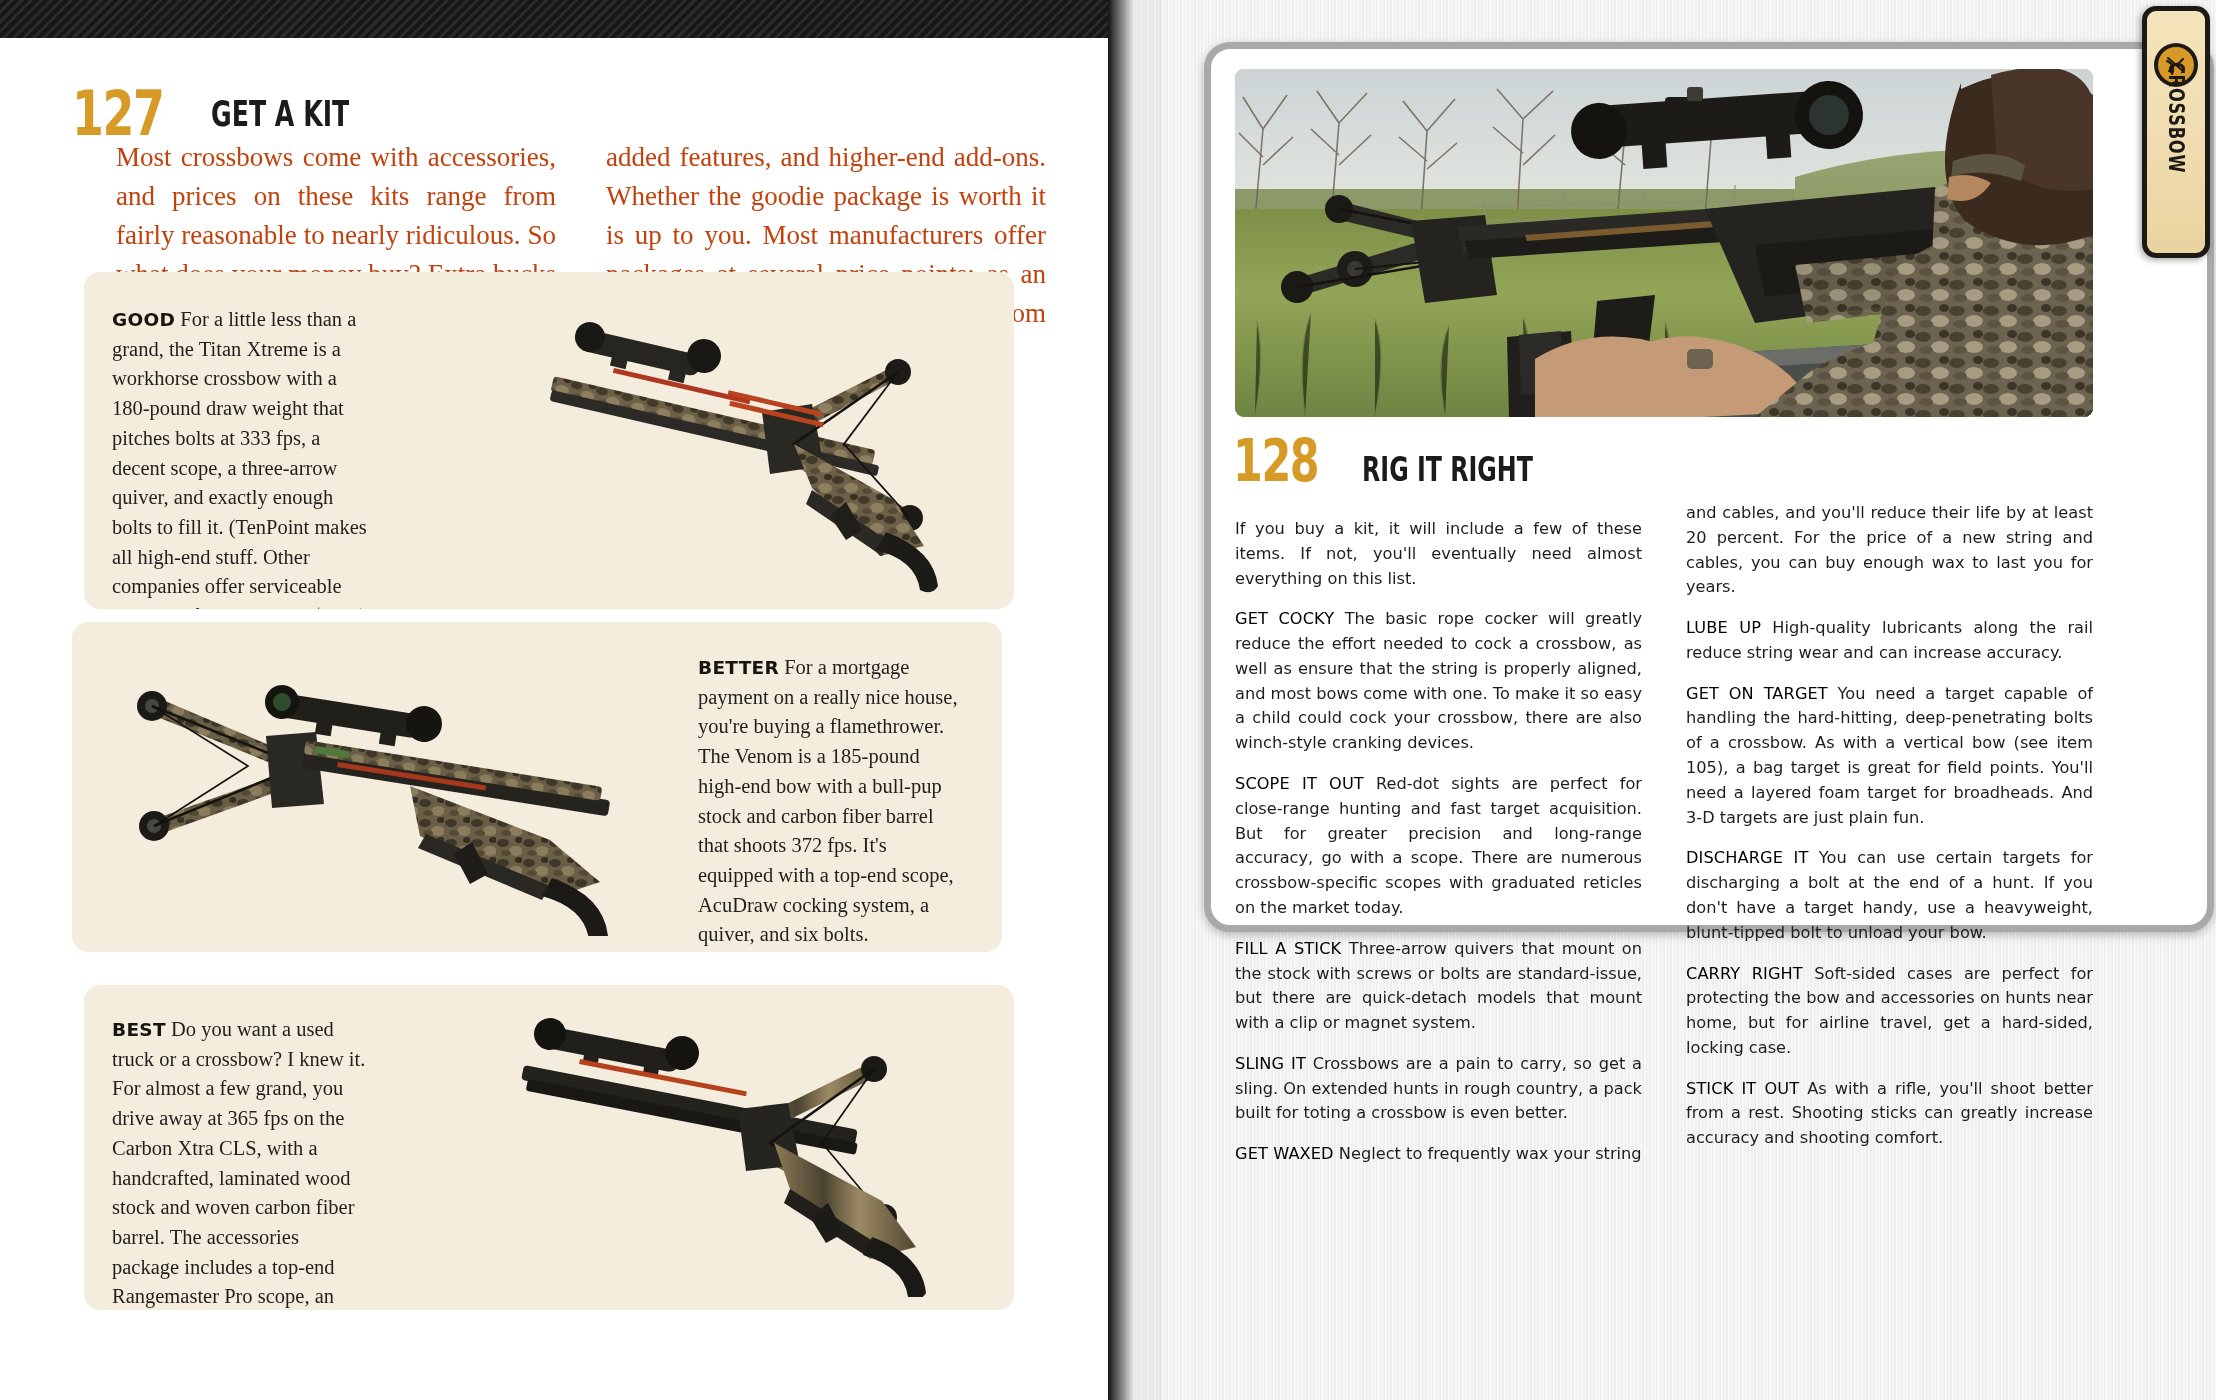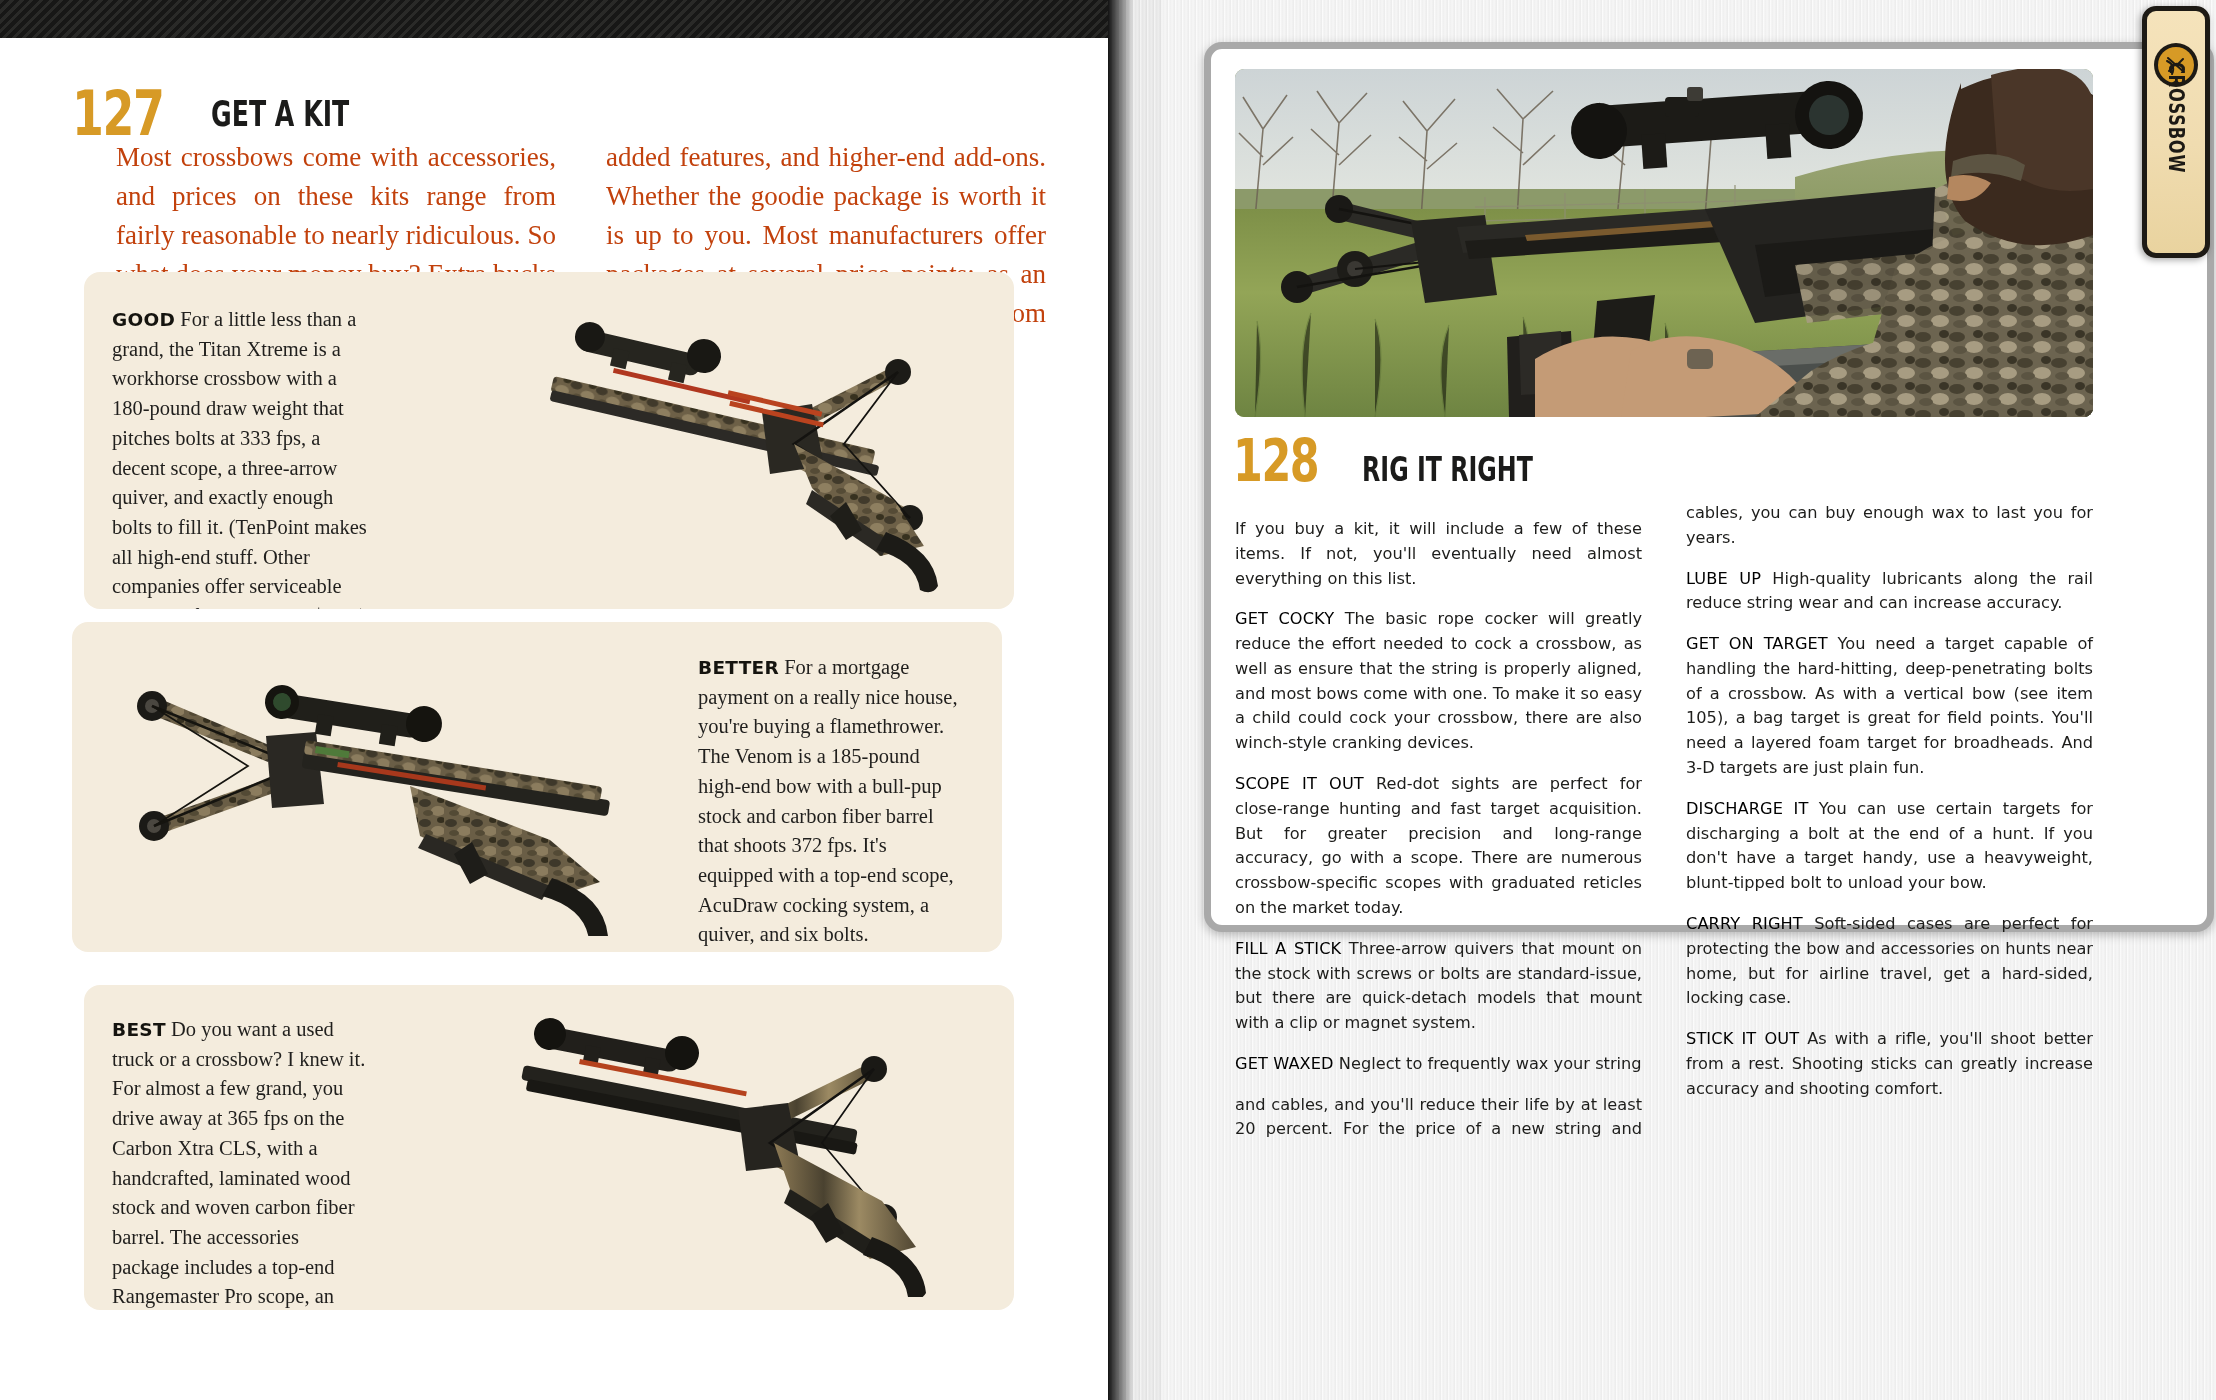--- a/index.html
+++ b/index.html
@@ -156,21 +156,21 @@
   }
 
   .card {
     position: absolute;
     top: 42px;
     left: 96px;
     width: 1010px;
     height: 890px;
     background: #ffffff;
     border: 7px solid #a9a9a9;
-    border-radius: 18px;
+    border-radius: 26px;
     box-shadow: 0 3px 10px rgba(0,0,0,0.25);
     box-sizing: border-box;
   }
 
   .photo {
     position: absolute;
     top: 20px;
     left: 24px;
     width: 858px;
     height: 348px;
@@ -577,20 +577,21 @@
       <div class="hdr hdr-right">
         <div class="hdr-num">128</div>
         <div class="hdr-title">RIG IT RIGHT</div>
       </div>
 
       <div class="cols">
         <p><span>If you buy a kit, it will include a few of these items. If not, you'll eventually need almost everything on this list.</span></p>
         <p><span class="lead">GET COCKY</span> <span>The basic rope cocker will greatly reduce the effort needed to cock a crossbow, as well as ensure that the string is properly aligned, and most bows come with one. To make it so easy a child could cock your crossbow, there are also winch-style cranking devices.</span></p>
         <p><span class="lead">SCOPE IT OUT</span> <span>Red-dot sights are perfect for close-range hunting and fast target acquisition. But for greater precision and long-range accuracy, go with a scope. There are numerous crossbow-specific scopes with graduated reticles on the market today.</span></p>
         <p><span class="lead">FILL A STICK</span> <span>Three-arrow quivers that mount on the stock with screws or bolts are standard-issue, but there are quick-detach models that mount with a clip or magnet system.</span></p>
+        <p><span class="lead">SLING IT</span> <span>Crossbows are a pain to carry, so get a sling. On extended hunts in rough country, a pack built for toting a crossbow is even better.</span></p>
         <p><span class="lead">GET WAXED</span> <span>Neglect to frequently wax your string</span></p>
 
         <p><span>and cables, and you'll reduce their life by at least 20 percent. For the price of a new string and cables, you can buy enough wax to last you for years.</span></p>
         <p><span class="lead">LUBE UP</span> <span>High-quality lubricants along the rail reduce string wear and can increase accuracy.</span></p>
         <p><span class="lead">GET ON TARGET</span> <span>You need a target capable of handling the hard-hitting, deep-penetrating bolts of a crossbow. As with a vertical bow (see item 105), a bag target is great for field points. You'll need a layered foam target for broadheads. And 3-D targets are just plain fun.</span></p>
         <p><span class="lead">DISCHARGE IT</span> <span>You can use certain targets for discharging a bolt at the end of a hunt. If you don't have a target handy, use a heavyweight, blunt-tipped bolt to unload your bow.</span></p>
         <p><span class="lead">CARRY RIGHT</span> <span>Soft-sided cases are perfect for protecting the bow and accessories on hunts near home, but for airline travel, get a hard-sided, locking case.</span></p>
         <p><span class="lead">STICK IT OUT</span> <span>As with a rifle, you'll shoot better from a rest. Shooting sticks can greatly increase accuracy and shooting comfort.</span></p>
       </div>
     </div>

